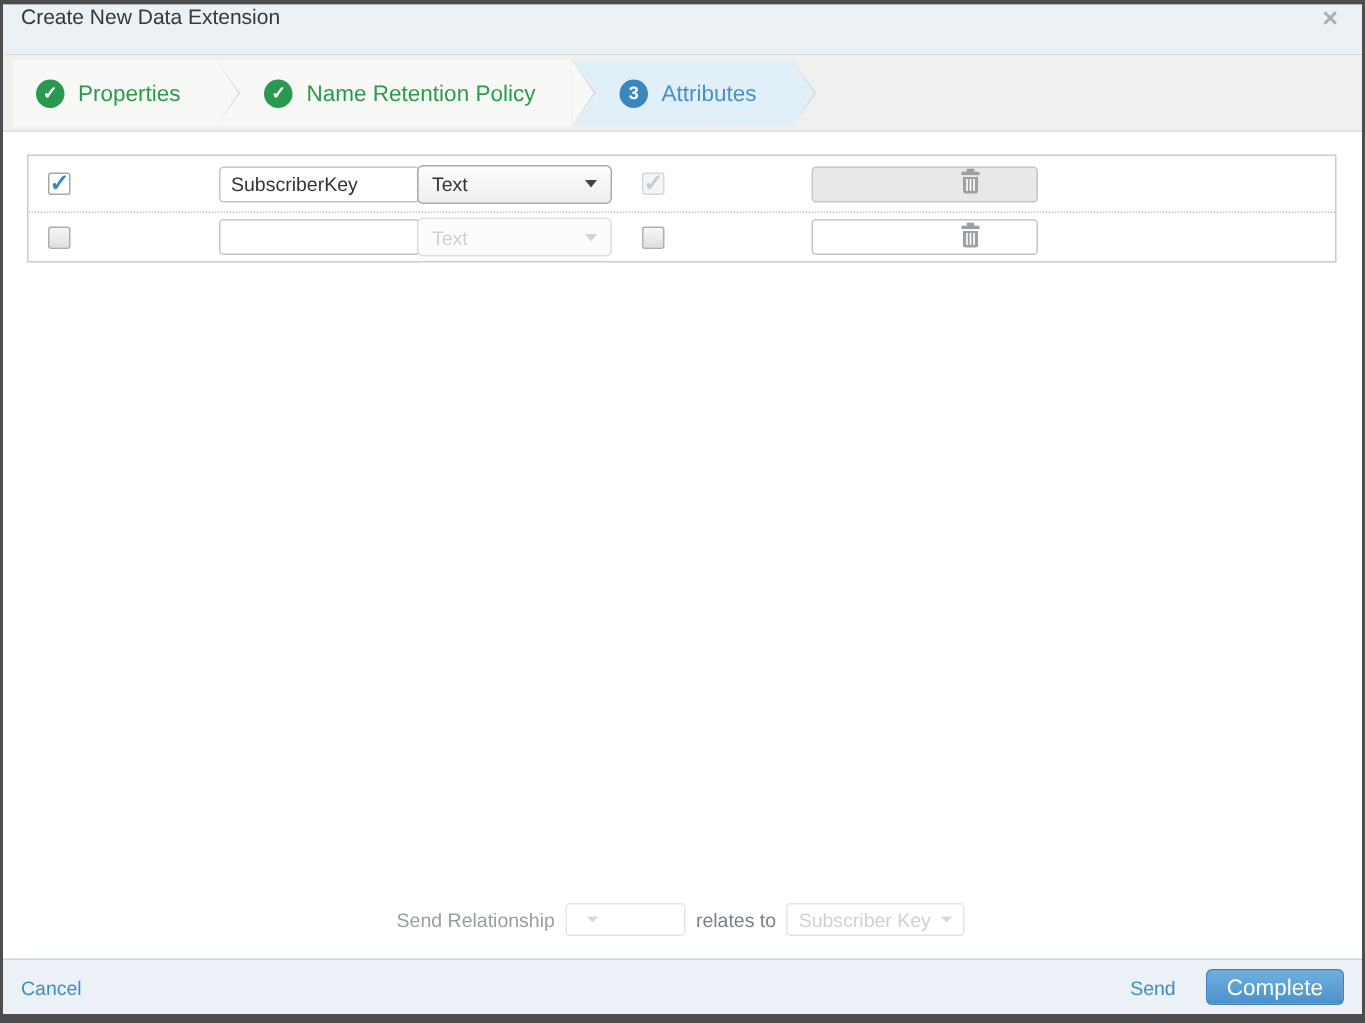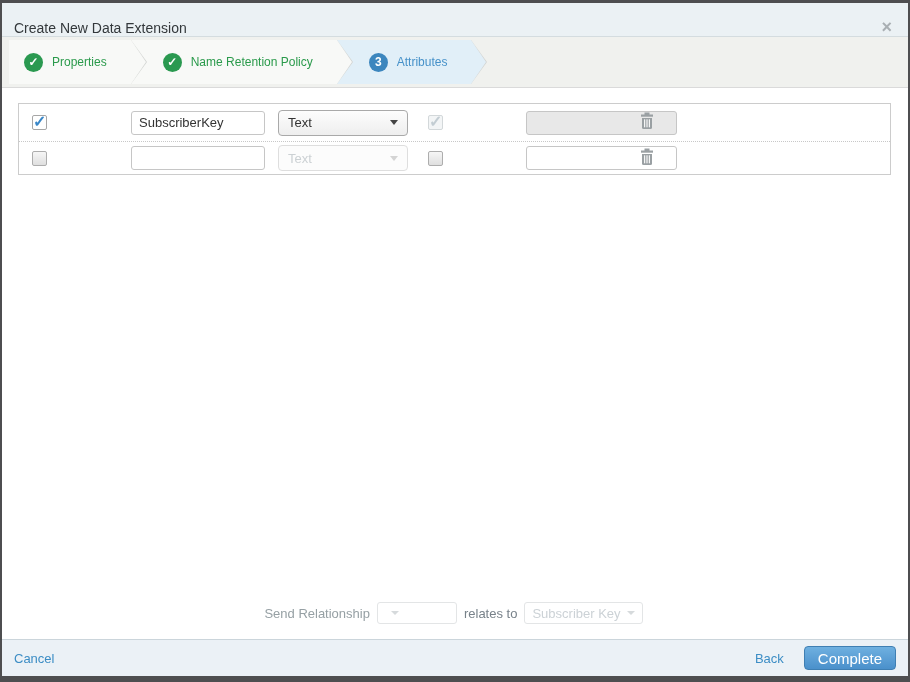--- a/index.html
+++ b/index.html
@@ -7,21 +7,21 @@
 
   .modal {
     width:910px; height:682px;
     border:2px solid #4e4e50; border-top-width:3px; border-bottom-width:6px;
     display:flex; flex-direction:column; background:#fff; overflow:hidden;
   }
 
   
   .titlebar {
     height:34px; flex:0 0 34px; background:#ebf1f4; border-bottom:1px solid #d4dcdf;
-    display:flex; align-items:flex-end; padding:0 12px;
+    display:flex; align-items:flex-start; padding:0 12px;
   }
   .titlebar .title { font-size:14px; color:#33383b; }
   .close-btn {
     margin-left:auto; font-size:18px; line-height:14px; color:#a9afb3; cursor:pointer;
     font-weight:bold; padding:2px 4px;
   }
 
   
   .steps {
     height:51px; flex:0 0 51px; background:#f0f1ee; border-bottom:1px solid #dadada;
@@ -42,21 +42,21 @@
   .step::after  { right:-15px; border-left:15px solid #f8f9f7; z-index:2; }
   .step.active { background:#e1eff8; }
   .step.active::after { border-left-color:#e1eff8; }
   .step-badge {
     width:19px; height:19px; border-radius:50%; flex:0 0 19px;
     display:flex; align-items:center; justify-content:center;
     color:#fff; font-size:12px; font-weight:bold;
   }
   .badge-green { background:#2a9950; }
   .badge-blue  { background:#3c86be; }
-  .step-label { font-size:12px; }
+  .step-label { font-size:15px; }
   .label-green { color:#2a9a4b; }
   .label-blue  { color:#4691c9; }
 
   
   .content { flex:1 1 auto; background:#fff; display:flex; flex-direction:column; padding:15px 16px 0 16px; overflow:hidden; }
 
   .attr-table { border:1px solid #cccccc; width:873px; font-size:13px; }
   .t-row { display:grid; grid-template-columns:112px 147px 140px 108px 105px 158px 1fr; align-items:center; }
   .t-head { height:28px; background:#fafaf9; border-bottom:1px solid #cccccc; font-weight:bold; color:#222; }
   .t-head .cell:first-child, .t-body .cell:first-child { padding-left:10px; }
@@ -70,21 +70,21 @@
     font-size:16px; font-weight:bold; color:#3a87c8;
   }
   .cb.dim { border-color:#d3d8da; background:#f3f5f6; }
   .cb.dim[data-checked="true"]::after { color:#c3cdd3; }
   .cb.blank { border-color:#adadad; background:linear-gradient(#f6f6f6,#dfdfdf); }
   .cell-req .cb { margin-left:10px; }
 
   
   .txt {
     height:24px; border:1px solid #c6c6c6; border-radius:3px; background:#fff;
-    font-family:"Liberation Sans", sans-serif; font-size:13px; color:#333; padding:0 7px;
+    font-family:"Liberation Sans", sans-serif; font-size:13px; color:#333; padding:0 7px;margin-left:15px;
   }
   .txt:disabled, .txt.off { background:#e8e8e8; color:#888; }
   .name-input { width:134px; }
   .len-input { width:32px; padding:0 4px; }
   .len-input.small { width:26px; }
   .def-input { width:151px; }
 
   
   .dd {
     width:130px; height:26px; border:1px solid #a9a9a9; border-radius:4px;
@@ -232,18 +232,18 @@
       <div class="mini-dd">
         <span>Subscriber Key</span>
         <span class="caret"></span>
       </div>
     </div>
   </div>
 
   <div class="footerbar">
     <a class="link">Cancel</a>
     <div class="right-group">
-      <a class="link">Back</a>
+      <a class="link">Send</a>
       <button class="btn-primary">Complete</button>
     </div>
   </div>
 
 </div>
 
 </body></html>

